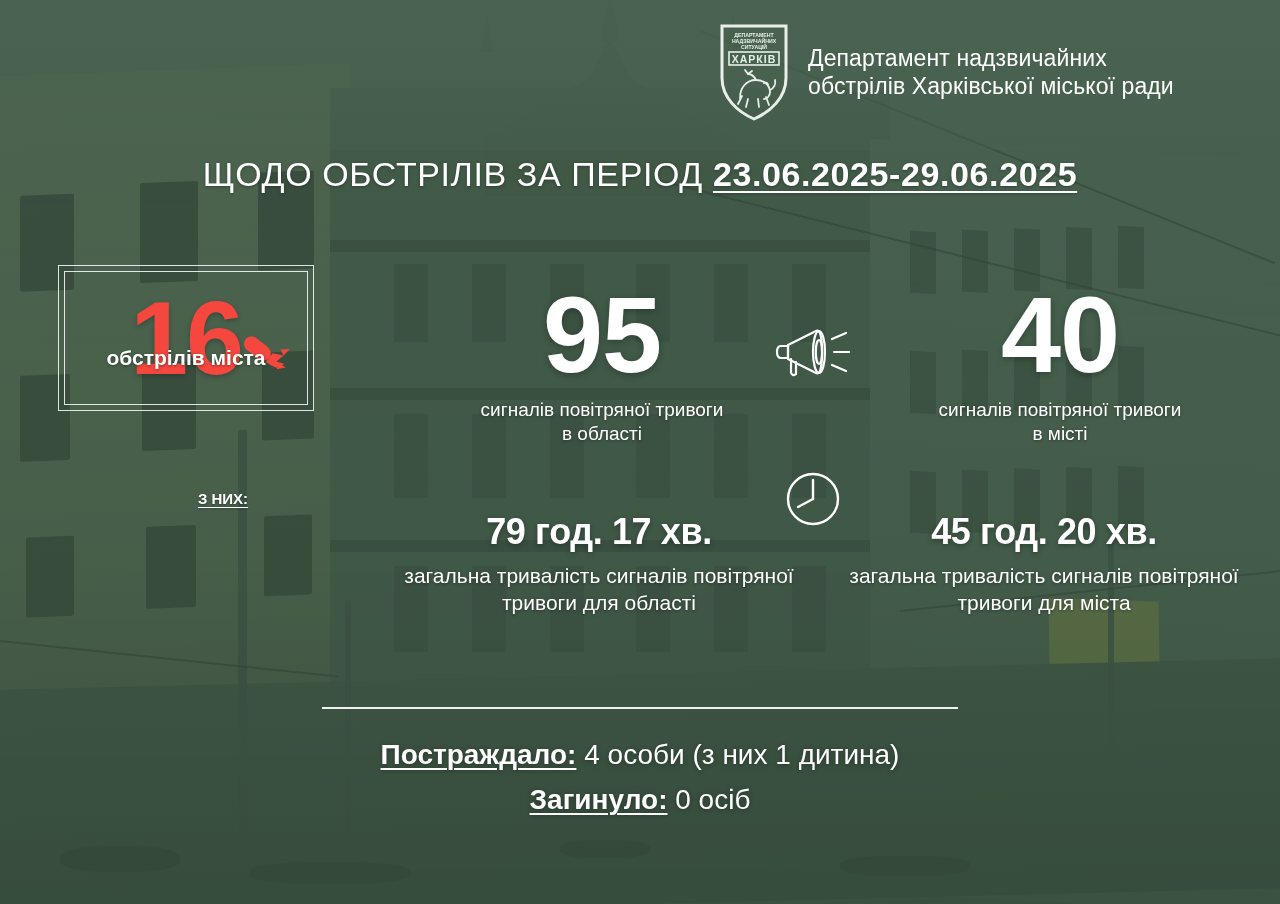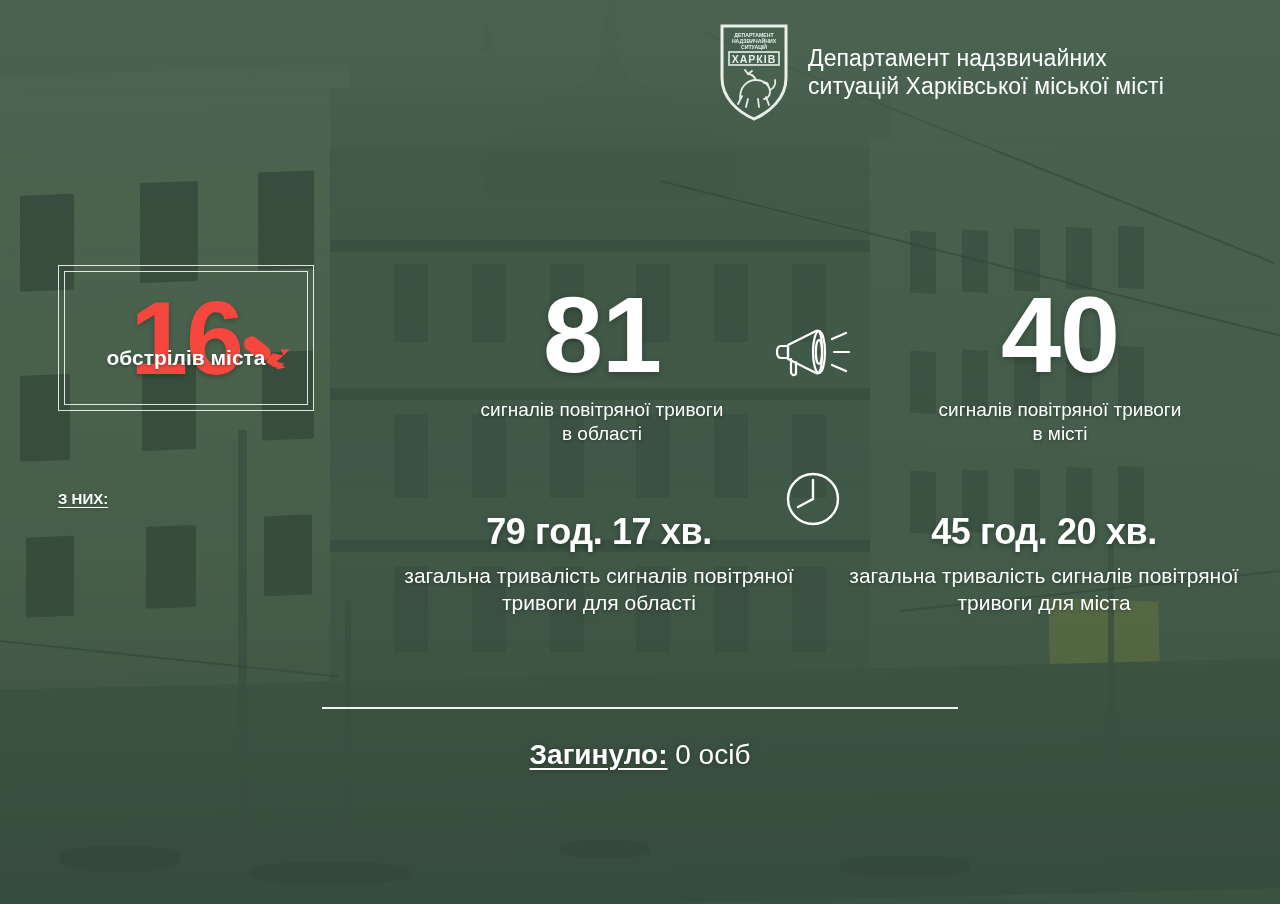--- a/index.html
+++ b/index.html
@@ -167,20 +167,21 @@
   }
 
   
   .breakdown{
     position:absolute; left:58px; top:490px; width:330px;
   }
   .breakdown-title{
     font-size:15px; font-weight:700; text-decoration:underline;
     text-underline-offset:3px; margin-bottom:4px;
     text-shadow:0 1px 2px rgba(20,32,24,.5);
+    text-align:center;
   }
   .breakdown ul{ list-style:none; }
   .breakdown li{
     font-size:16px; line-height:1.52; position:relative; padding-left:28px;
     text-shadow:0 1px 2px rgba(20,32,24,.5);
   }
   .breakdown li:before{
     content:"•"; position:absolute; left:10px; top:-1px; font-size:17px;
   }
 
@@ -343,24 +344,27 @@
             <path d="M22 76 C22 66 28 58 38 58 C47 58 52 64 52 70 C52 74 49 77 46 77"></path>
             <path d="M38 58 C36 54 33 52 30 52"></path>
             <path d="M30 52 L27 48 M30 52 L34 49"></path>
             <path d="M24 74 L20 82 M30 77 L28 85 M40 77 L41 85 M48 75 L51 83"></path>
             <path d="M52 68 C56 66 58 62 57 58"></path>
             <path d="M46 61 C48 60 50 61 50 63"></path>
           </g>
         </svg>
       </div>
       <div class="brand-text">Департамент надзвичайних
-ситуацій Харківської міської місті</div>
+обстрілів Харківської міської ради</div>
     </div>
 
     <div class="title">
+      <div>
+        <span>ЩОДО ОБСТРІЛІВ ЗА ПЕРІОД </span><span class="period">23.06.2025-29.06.2025</span>
+      </div>
     </div>
 
     <div class="frame-box">
       <div class="frame-box-inner">
         <div class="big16">16</div>
         <div class="bomb">
           <svg viewBox="0 0 58 58" width="58" height="58" aria-hidden="true">
             <g transform="rotate(38 29 29)">
               <rect x="6" y="22" width="30" height="15" rx="7.5" fill="#f5473d"></rect>
               <path d="M36 24 L46 19 L44 28 L52 25 L48 33 L44 34 L36 35 Z" fill="#f5473d"></path>
@@ -371,21 +375,21 @@
         </div>
         <div class="box-caption">обстрілів міста</div>
       </div>
     </div>
 
     <div class="breakdown">
       <div class="breakdown-title">З НИХ:</div>
     </div>
 
     <div class="stat" id="stat-oblast">
-      <div class="stat-num">81</div>
+      <div class="stat-num">95</div>
       <div class="stat-cap">сигналів повітряної тривоги
 в області</div>
     </div>
 
     <div class="megaphone">
       <svg viewBox="0 0 80 62" width="80" height="62" aria-hidden="true">
         <g fill="none" stroke="#ffffff" stroke-width="2.2" stroke-linejoin="round" stroke-linecap="round">
           <path d="M9 24 C6 24 5 26 5 30 C5 34 6 36 9 36 L16 36 L16 24 Z"></path>
           <path d="M16 23 L44 9 C48 7 50 14 50 30 C50 46 48 53 44 51 L16 37 Z"></path>
           <ellipse cx="47" cy="30" rx="6" ry="21"></ellipse>
@@ -420,18 +424,21 @@
 
     <div class="dur" id="dur-misto">
       <div class="dur-num">45 год. 20 хв.</div>
       <div class="dur-cap">загальна тривалість сигналів повітряної
 тривоги для міста</div>
     </div>
 
     <div class="divider"></div>
     <div class="casualties">
       <div class="cas-line">
+        <span class="cas-label">Постраждало:</span><span> 4 особи (з них 1 дитина)</span>
+      </div>
+      <div class="cas-line">
         <span class="cas-label">Загинуло:</span><span> 0 осіб</span>
       </div>
     </div>
 
   </div>
 </div>
 
 </body></html>

